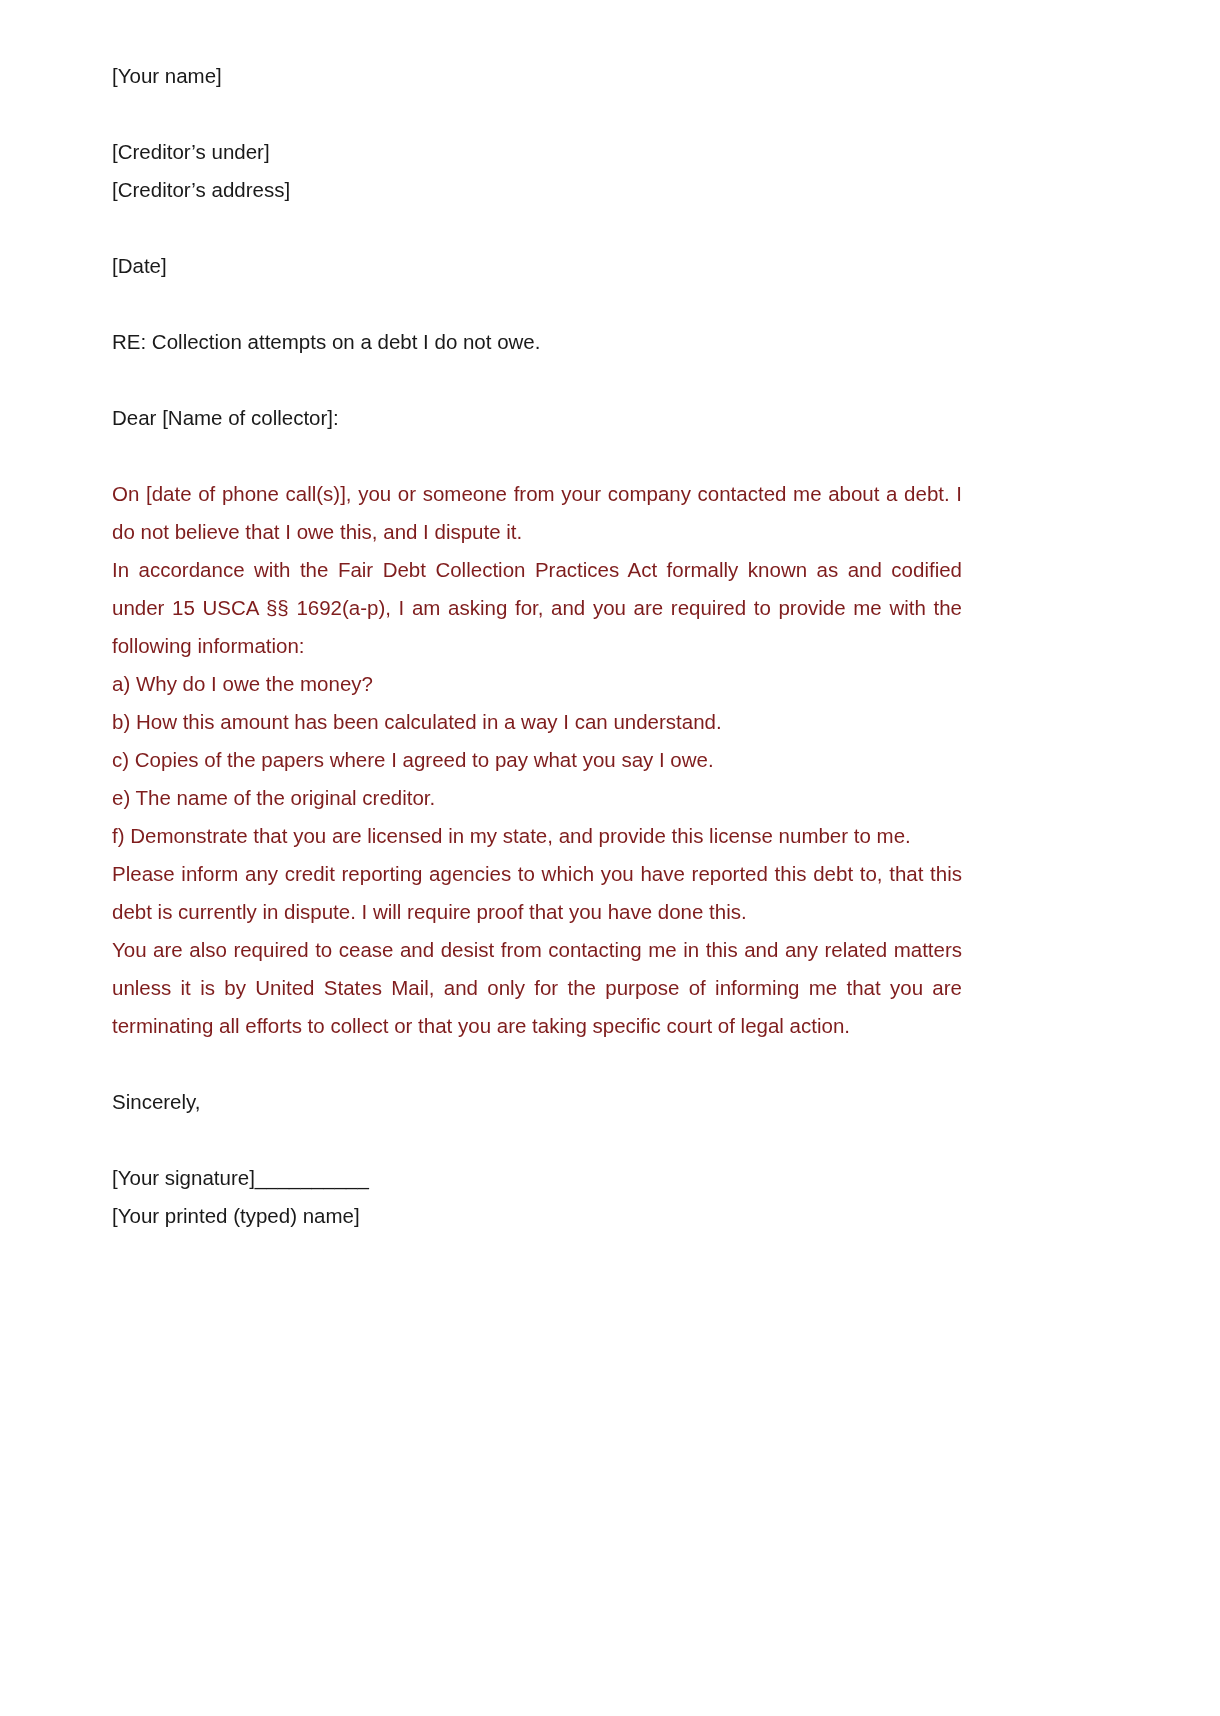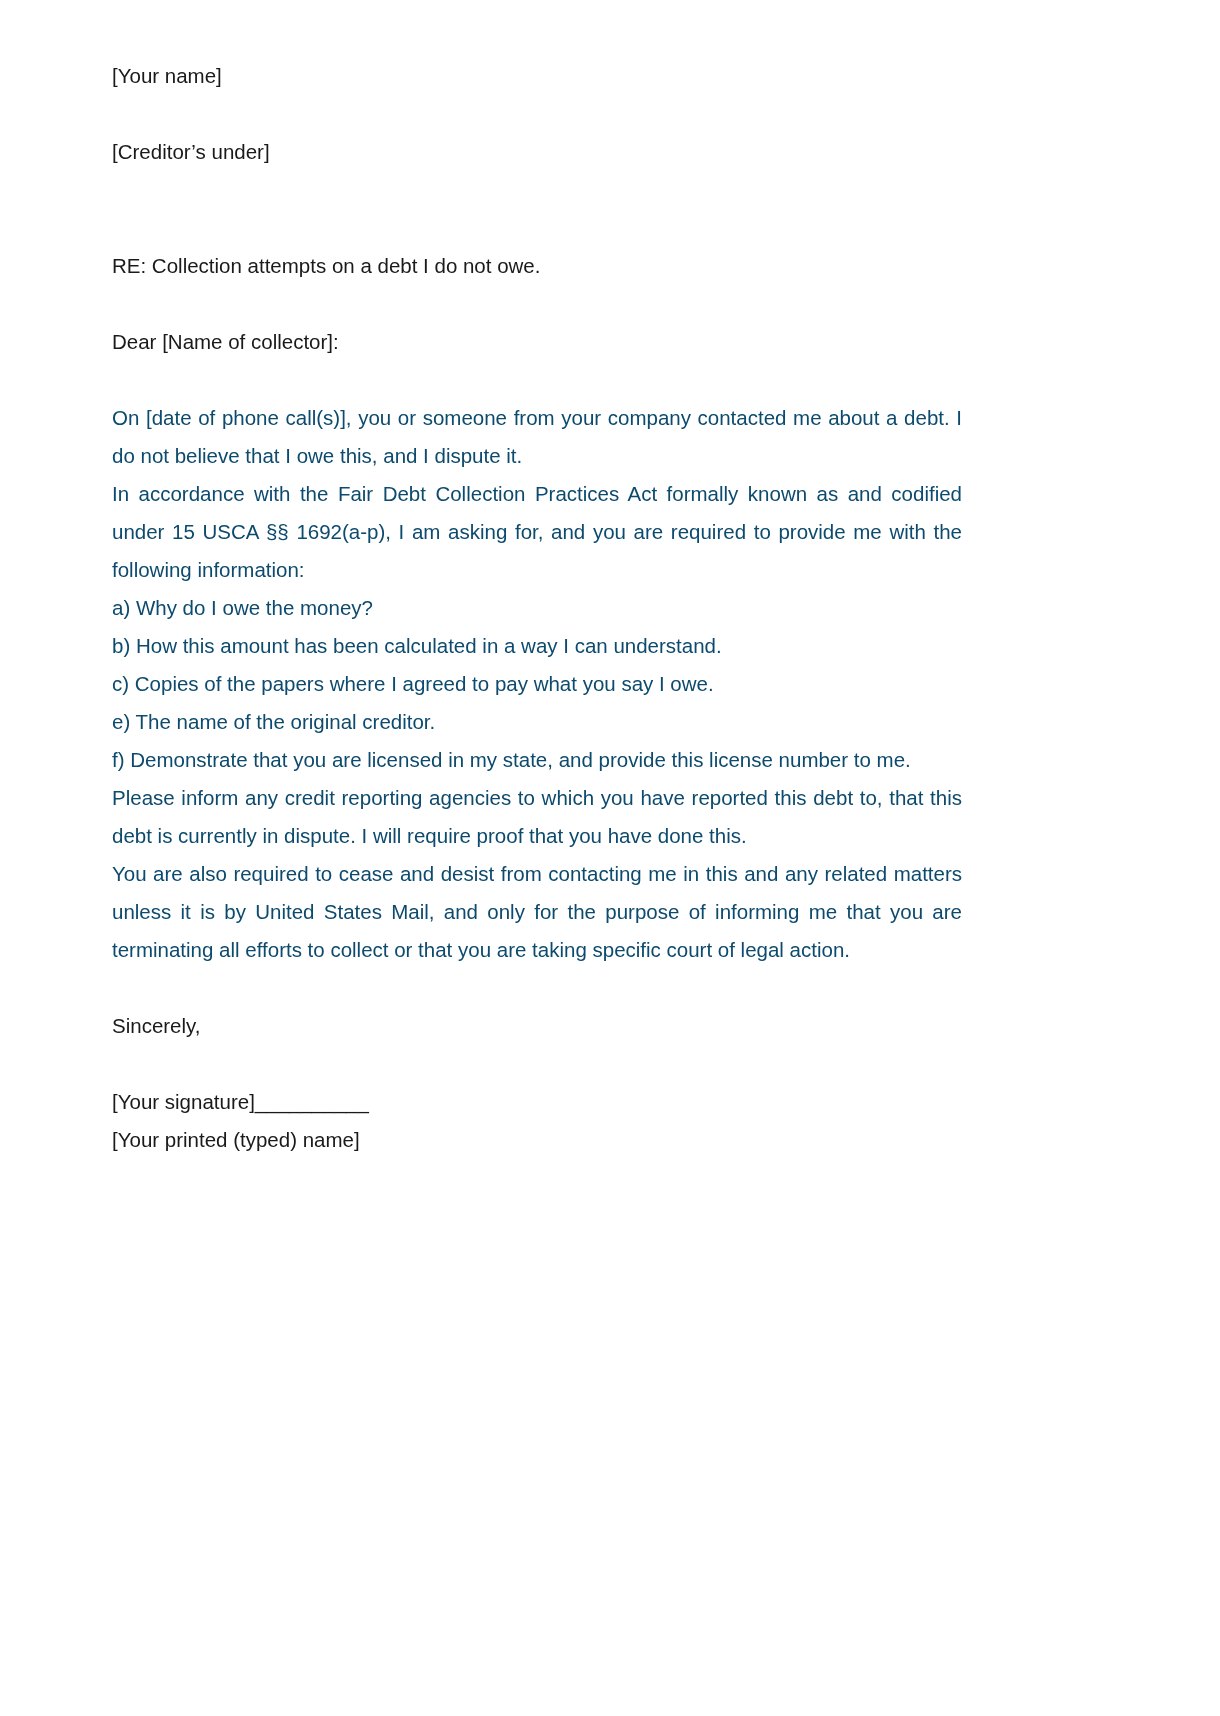--- a/index.html
+++ b/index.html
@@ -28,21 +28,21 @@
   .line {
     font-size: 20.5px;
     line-height: 38px;
     color: #1a1a1a;
     text-align: left;
     white-space: pre-wrap;
   }
   .para {
     font-size: 20.5px;
     line-height: 38px;
-    color: #0c4a6e;
+    color: #7f1d1d;
     text-align: justify;
     text-justify: inter-word;
     margin: 0;
   }
   .para-last-left {
     text-align: left;
   }
   .spacer-1 { height: 38px; }
   .sig-rule {
     letter-spacing: 0px;
@@ -52,23 +52,25 @@
 <body>
 
 <div class="page">
   <div class="letter">
 
     <div class="line">[Your name]</div>
 
     <div class="spacer-1"></div>
 
     <div class="line">[Creditor’s under]</div>
+    <div class="line">[Creditor’s address]</div>
 
     <div class="spacer-1"></div>
 
+    <div class="line">[Date]</div>
 
     <div class="spacer-1"></div>
 
     <div class="line">RE: Collection attempts on a debt I do not owe.</div>
 
     <div class="spacer-1"></div>
 
     <div class="line">Dear [Name of collector]:</div>
 
     <div class="spacer-1"></div>

